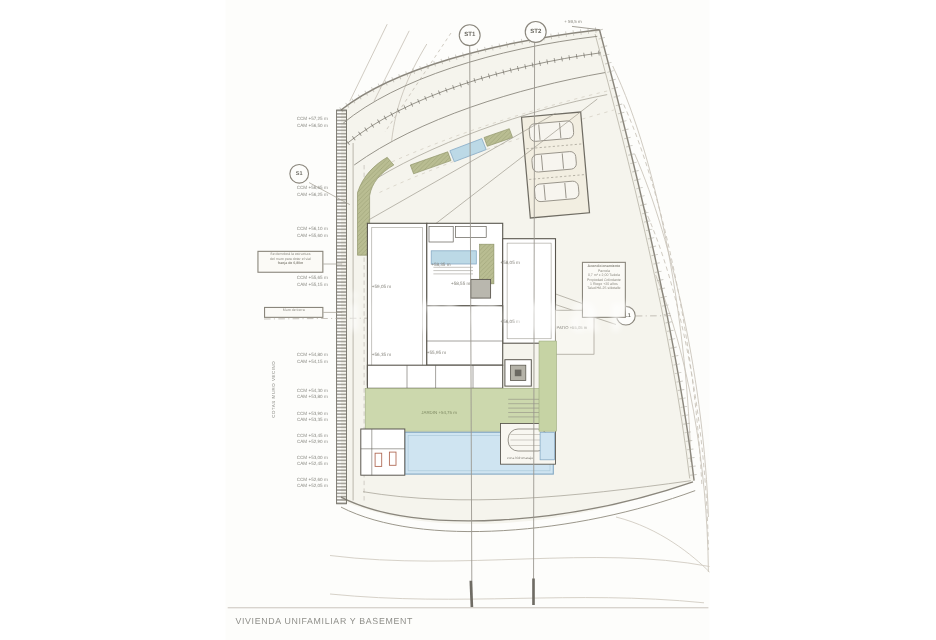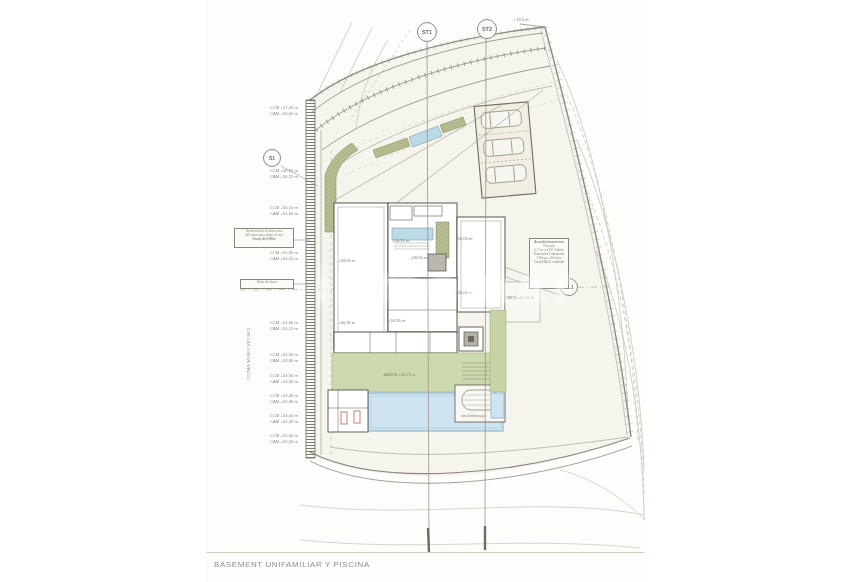--- a/index.html
+++ b/index.html
@@ -301,15 +301,15 @@
     <div>Parcela</div>
     <div>0,7 m² x 2,00 Tudela</div>
     <div>Propiedad Colindante</div>
     <div>1 Riego +20 años</div>
     <div>Talud HA-25 s/detalle</div>
   </div>
 
   <div class="watermark">inmomar</div>
 
   <div class="caption-rule"></div>
-  <div class="caption">BASEMENT UNIFAMILIAR Y PISCINA</div>
+  <div class="caption">VIVIENDA UNIFAMILIAR Y BASEMENT</div>
 
 </div>
 
 </body></html>

